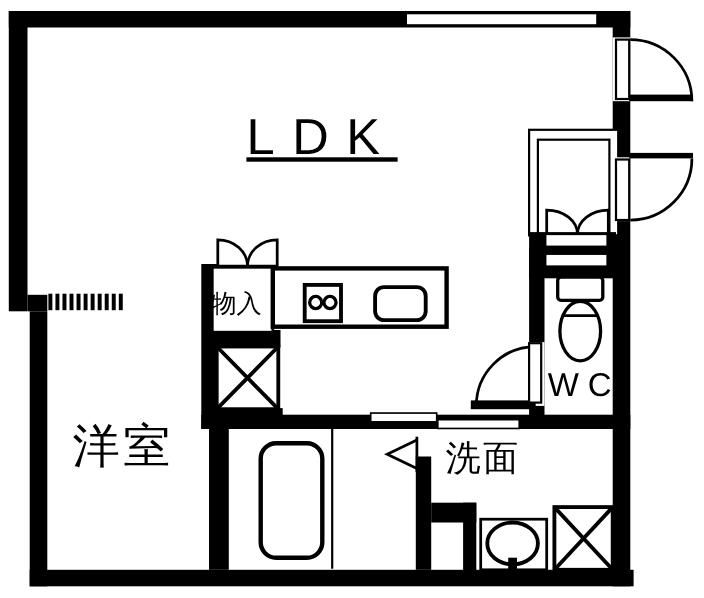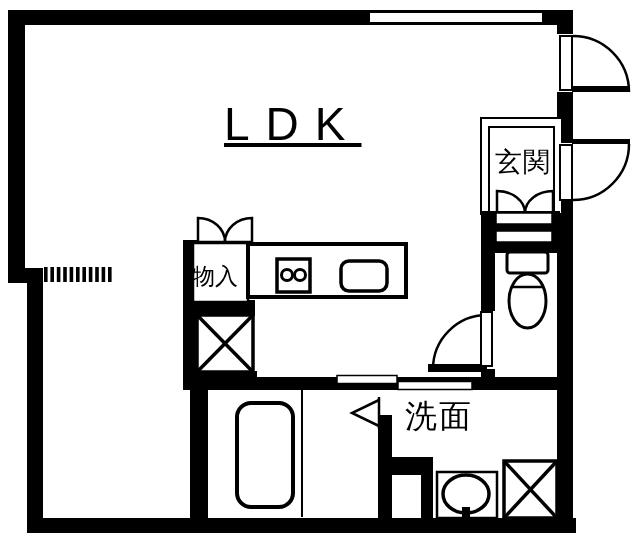--- a/index.html
+++ b/index.html
@@ -155,16 +155,17 @@
       <rect x="462" y="507" width="8" height="13" fill="#000"></rect>
     </g>
     <g>
       <rect x="504" y="461" width="53" height="57" fill="#fff" stroke="#000" stroke-width="3.5"></rect>
       <line x1="504" y1="461" x2="557" y2="518" stroke="#000" stroke-width="3.5"></line>
       <line x1="557" y1="461" x2="504" y2="518" stroke="#000" stroke-width="3.5"></line>
     </g>
   </svg>
 
   <div class="lbl lbl-ldk">LDK</div>
-  <div class="lbl lbl-genkan">玄関</div>
   <div class="lbl lbl-monoire">物入</div>
+  <div class="lbl lbl-wc">WC</div>
+  <div class="lbl lbl-yoshitsu">洋室</div>
   <div class="lbl lbl-senmen">洗面</div>
 </div>
 
 </body></html>

